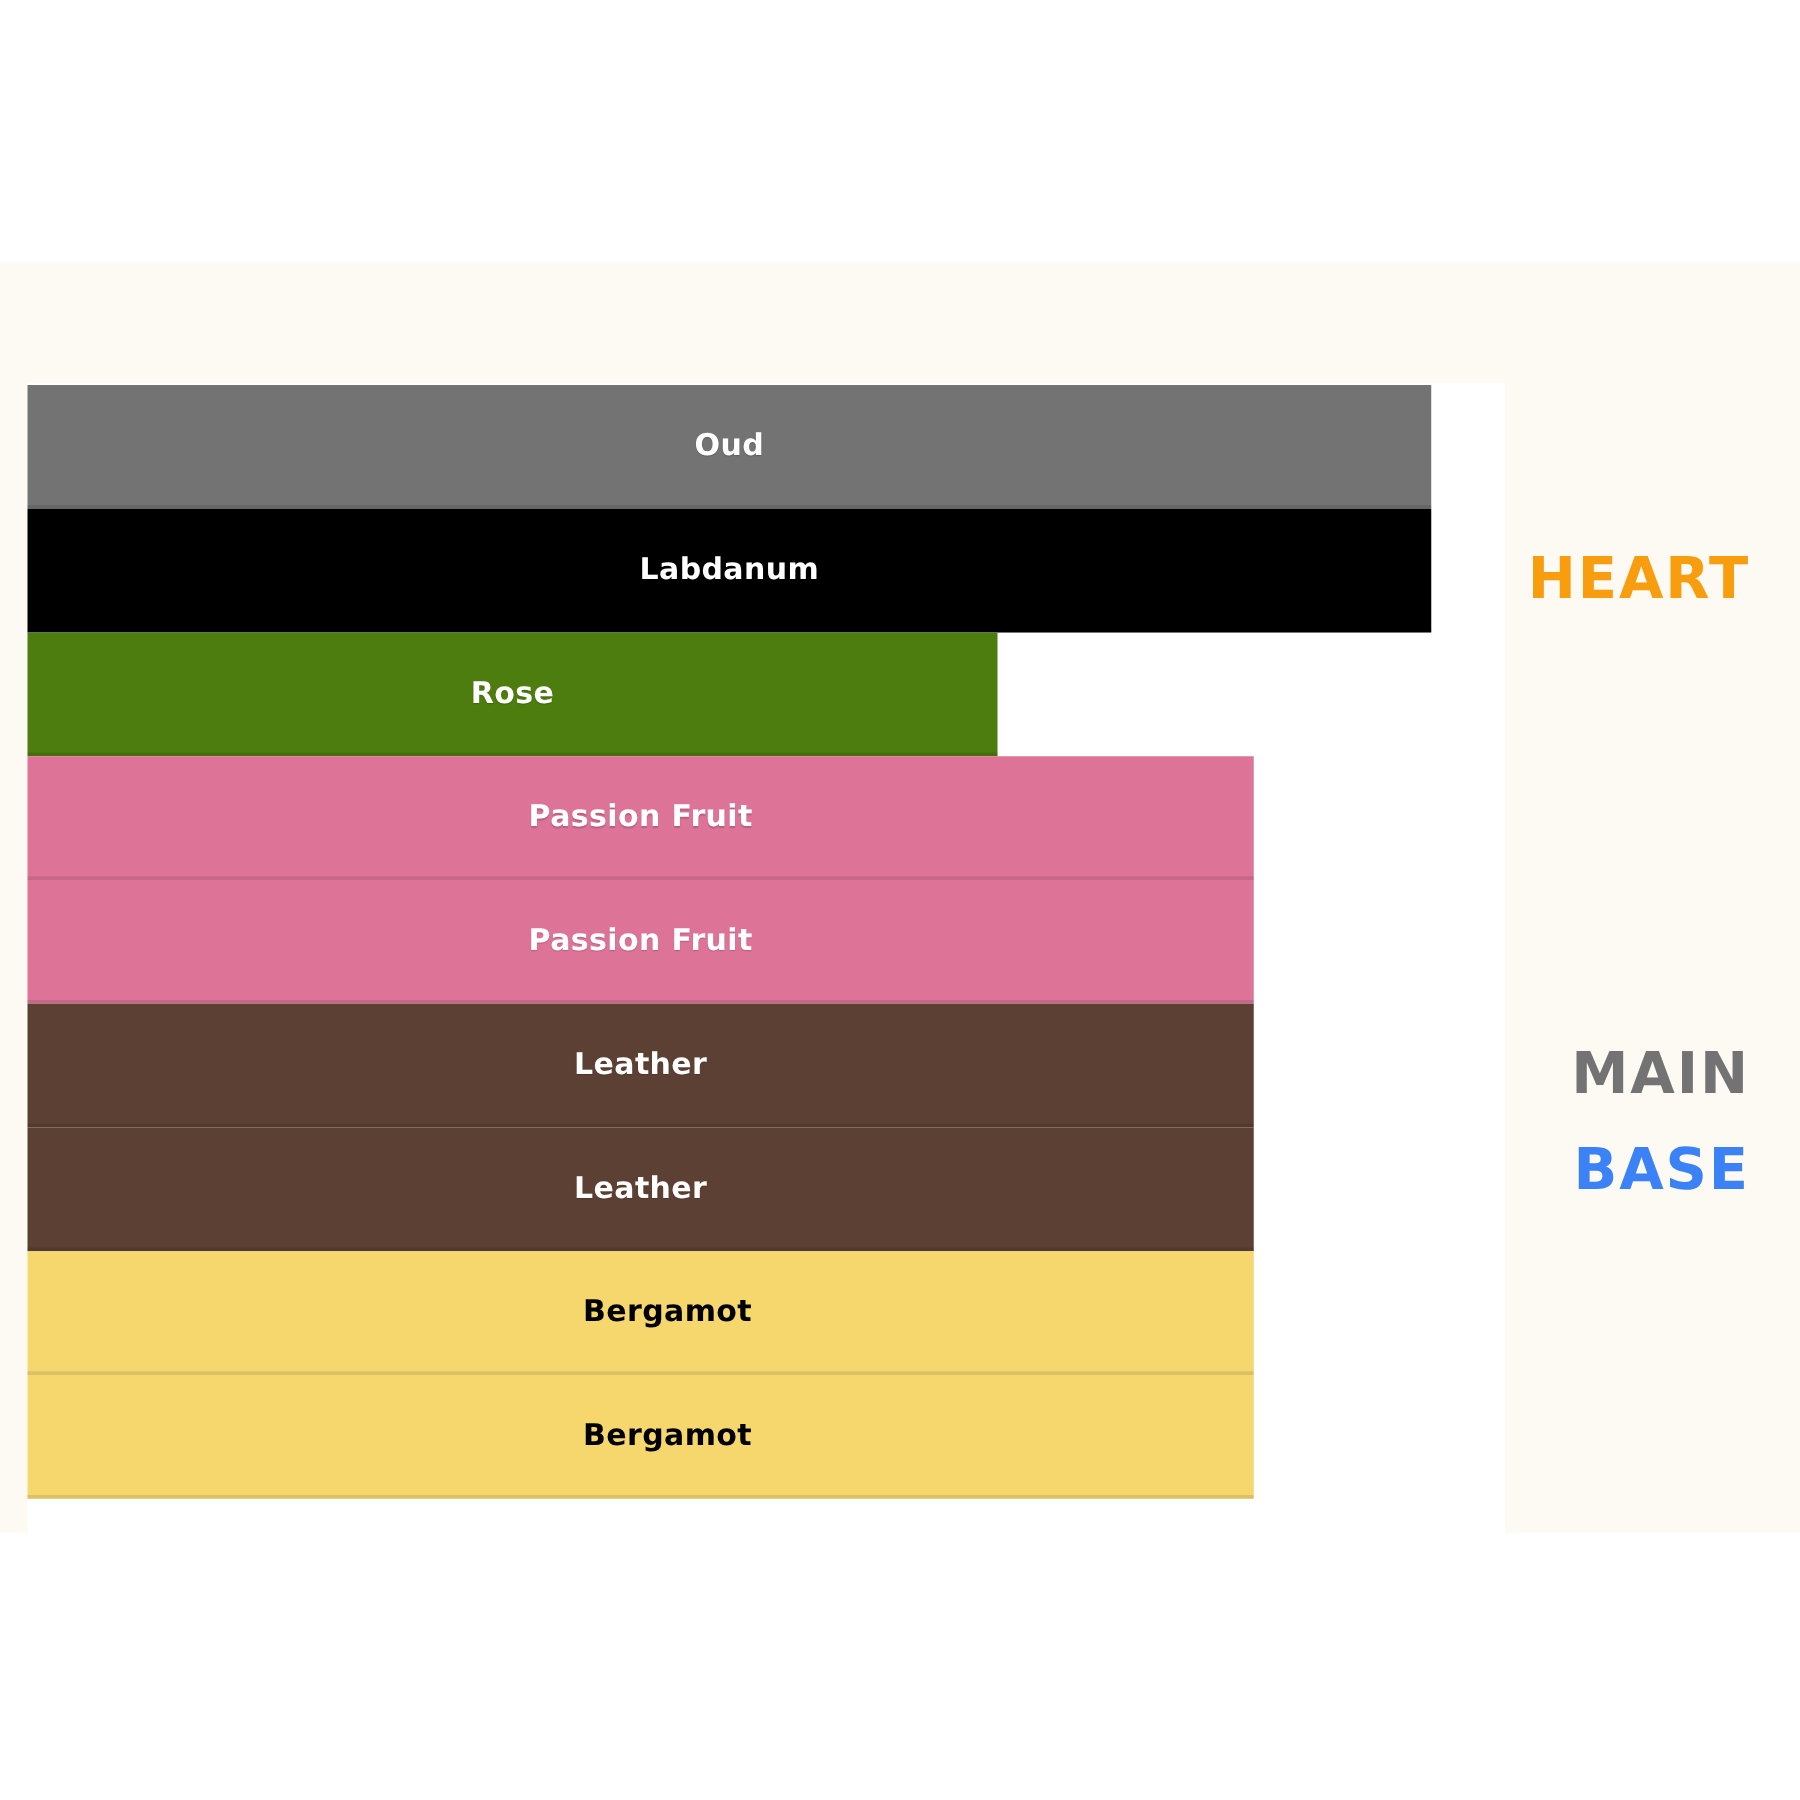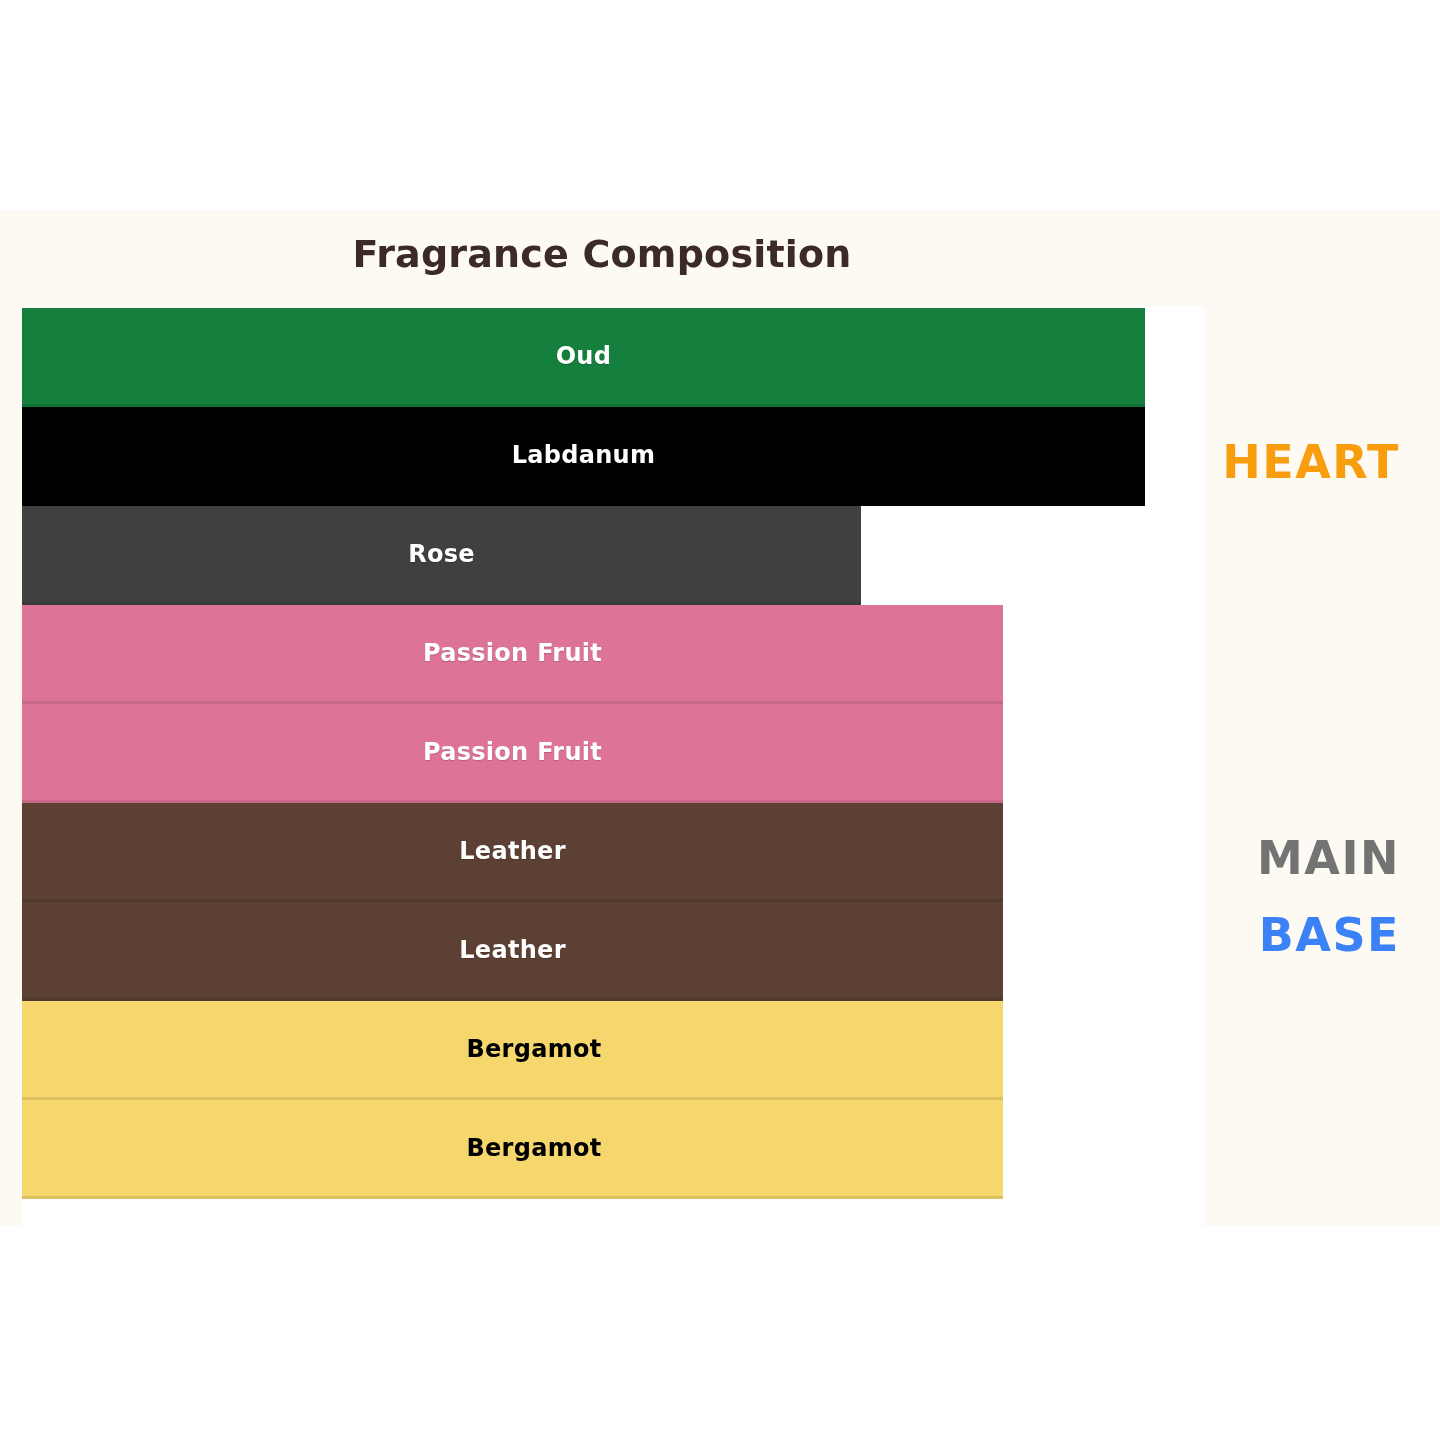--- a/index.html
+++ b/index.html
@@ -102,32 +102,31 @@
     white-space: nowrap;
   }
 </style>
 </head>
 <body>
 
 <div id="root">
 
   <div id="figure">
 
-    <div id="chart-title">Fragrance Composition</div>
 
     <div id="plot-area"></div>
 
     <div id="bars">
-        <div class="bar-row" style="top: 2px; width: 1122.9px; background: #15803d;">
+        <div class="bar-row" style="top: 2px; width: 1122.9px; background: #737373;">
           <span class="bar-label light-text">Oud</span>
         </div>
         <div class="bar-row" style="top: 101px; width: 1122.9px; background: #000000;">
           <span class="bar-label light-text">Labdanum</span>
         </div>
-        <div class="bar-row" style="top: 200px; width: 839px; background: #404040;">
+        <div class="bar-row" style="top: 200px; width: 776px; background: #4d7c0f;">
           <span class="bar-label light-text">Rose</span>
         </div>
         <div class="bar-row" style="top: 299px; width: 981.06px; background: rgb(221, 116, 151);">
           <span class="bar-label light-text">Passion Fruit</span>
         </div>
         <div class="bar-row" style="top: 398px; width: 981.06px; background: rgb(221, 116, 151);">
           <span class="bar-label light-text">Passion Fruit</span>
         </div>
         <div class="bar-row" style="top: 497px; width: 981.06px; background: rgb(92, 64, 51);">
           <span class="bar-label light-text">Leather</span>

